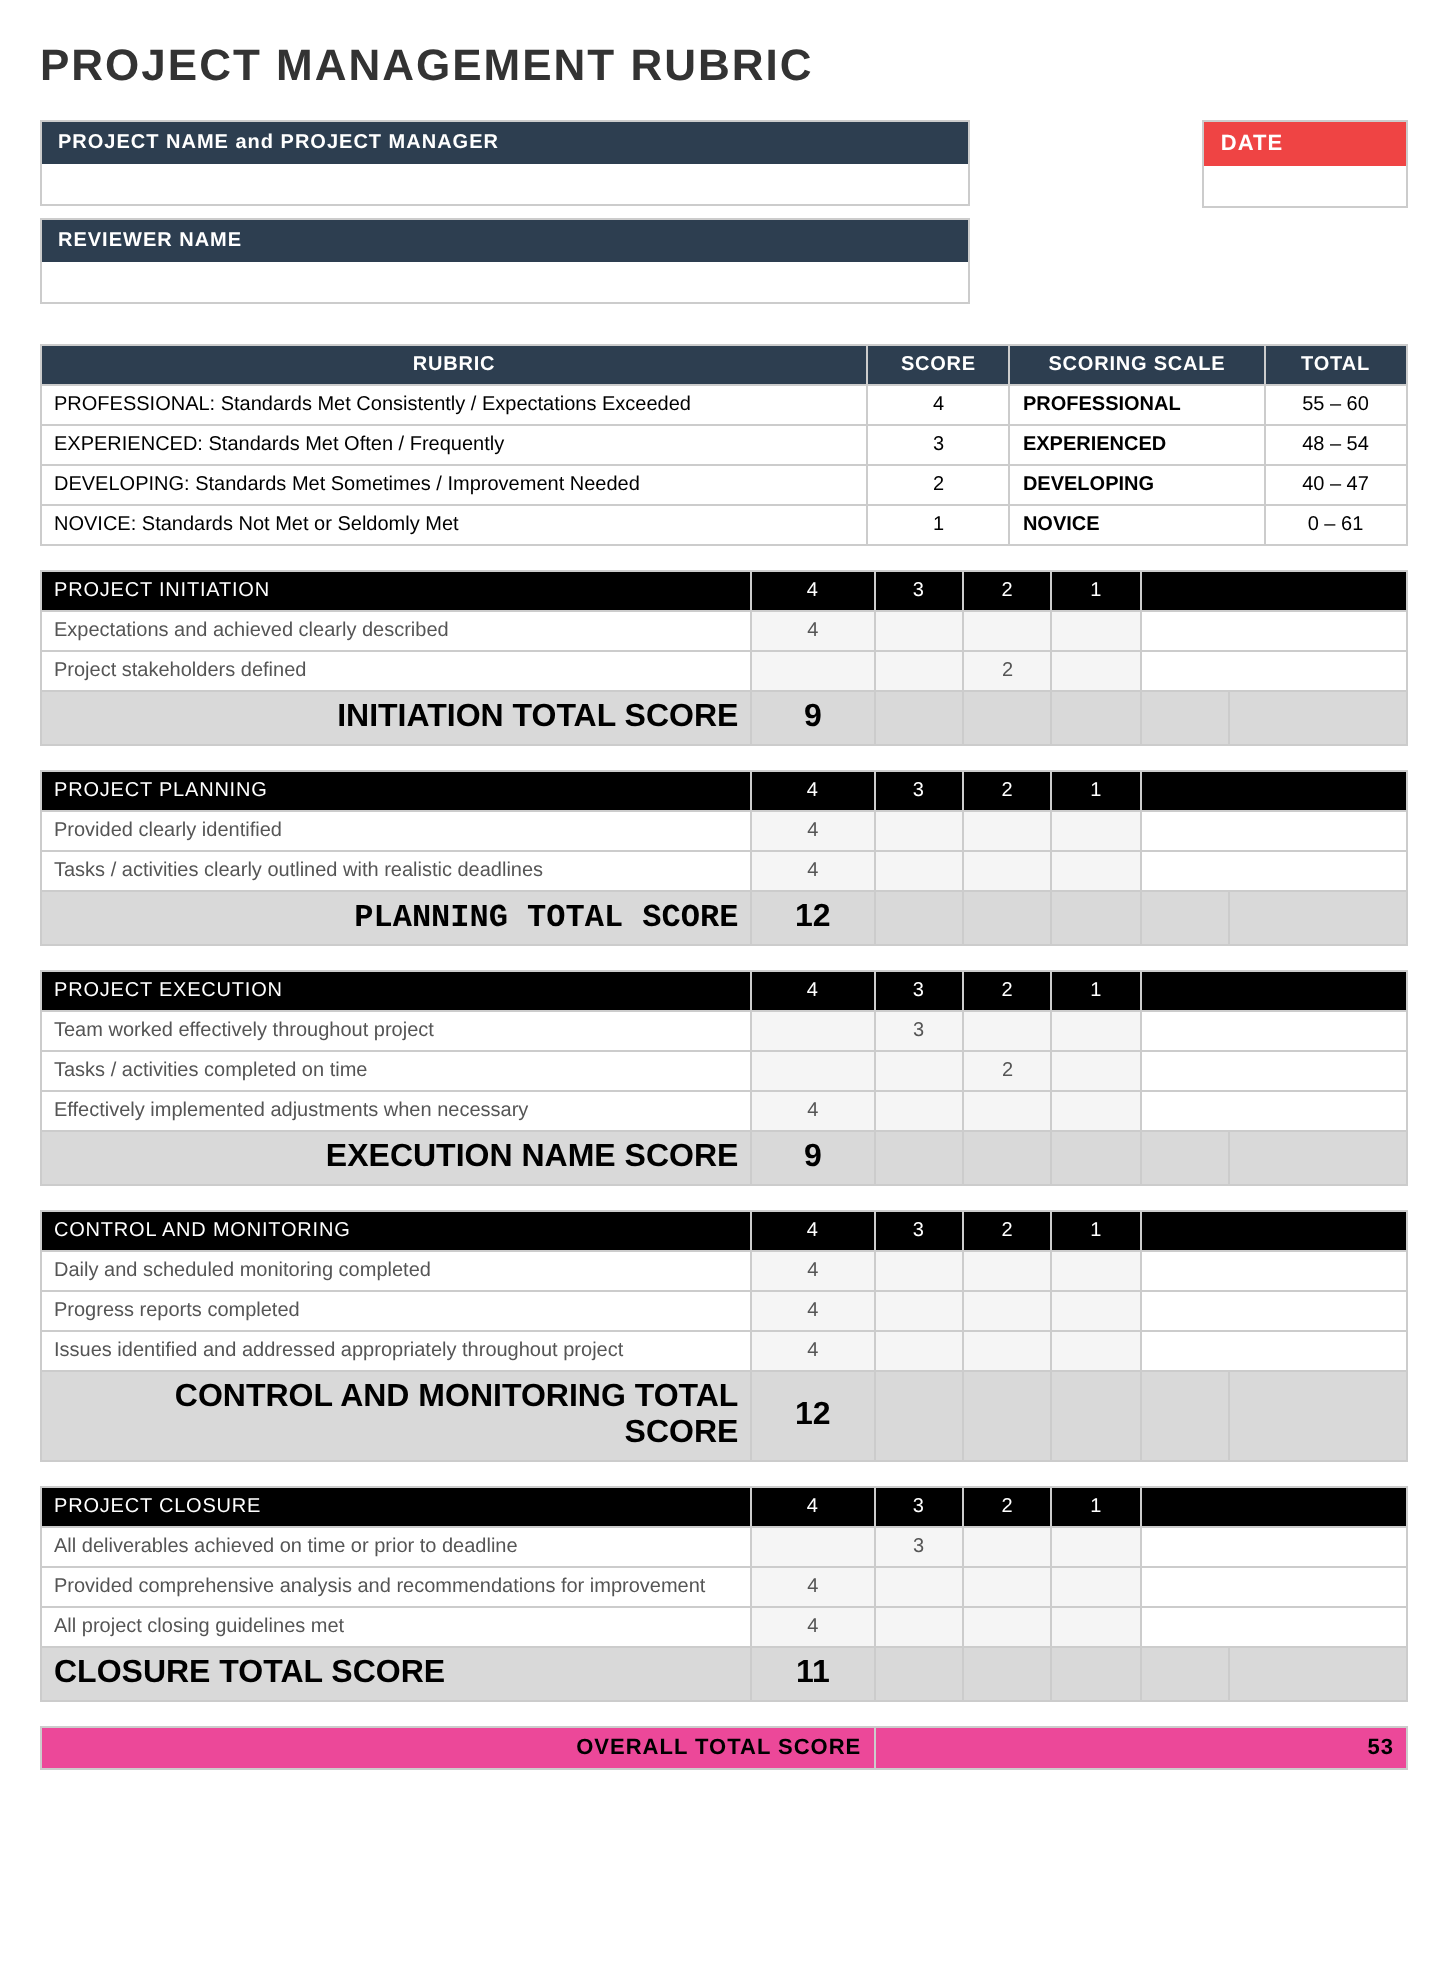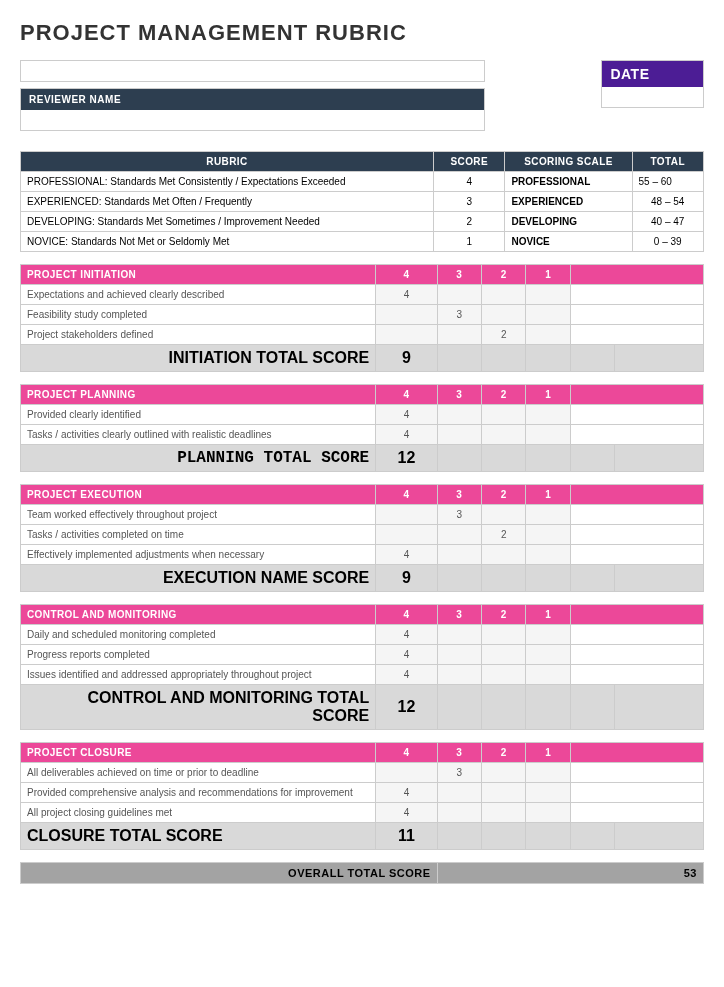--- a/index.html
+++ b/index.html
@@ -43,24 +43,24 @@
     }
     .info-box-body {
       background: #fff;
       min-height: 20px;
       padding: 5px 8px;
     }
     .date-box {
       border: 1px solid #ccc;
     }
     .date-header {
-      background: #4c1d95;
+      background: #ef4444;
       color: #fff;
       font-weight: bold;
-      font-size: 14px;
+      font-size: 11px;
       padding: 5px 8px;
       letter-spacing: 0.5px;
     }
     .date-body {
       background: #fff;
       min-height: 20px;
       padding: 5px 8px;
     }
 
     
@@ -90,54 +90,55 @@
       font-size: 10px;
     }
     .scale-label {
       font-weight: bold;
     }
     .data-row td {
       font-size: 10px;
       color: #555;
     }
     .section-header-row td {
-      background: #ec4899;
+      background: #000000;
       color: #fff;
-      font-weight: bold;
+      font-weight: normal;
       font-size: 10px;
       letter-spacing: 0.4px;
     }
     .total-row td {
       background: #d9d9d9;
       font-weight: bold;
       font-size: 16px;
       text-align: right;
     }
     .total-row .total-val {
       text-align: center;
     }
     .overall-row td {
-      background: #a3a3a3;
+      background: #ec4899;
       font-weight: bold;
       font-size: 11px;
       text-align: right;
       letter-spacing: 0.5px;
       margin-left: 41px;
     }
     .overall-row .total-val {
     }
   </style>
 </head>
 <body>
 
 <h1>PROJECT MANAGEMENT RUBRIC</h1>
 
 <div class="top-section">
   <div class="top-left">
     <div class="info-box">
+      <div class="info-box-header">PROJECT NAME and PROJECT MANAGER</div>
       <div class="info-box-body"></div>
     </div>
     <div class="info-box">
       <div class="info-box-header">REVIEWER NAME</div>
       <div class="info-box-body"></div>
     </div>
   </div>
   <div class="top-right">
     <div class="date-box">
       <div class="date-header">DATE</div>
@@ -159,39 +160,39 @@
       <th>SCORE</th>
       <th>SCORING SCALE</th>
       <th>TOTAL</th>
     </tr>
   </thead>
   <tbody id="rubric-body">
   <tr class="scale-row">
     <td>PROFESSIONAL: Standards Met Consistently / Expectations Exceeded</td>
     <td style="text-align:center">4</td>
     <td class="scale-label">PROFESSIONAL</td>
-    <td style="">55 – 60</td>
+    <td style="text-align:center">55 – 60</td>
   </tr>
       <tr class="scale-row">
     <td>EXPERIENCED: Standards Met Often / Frequently</td>
     <td style="text-align:center">3</td>
     <td class="scale-label">EXPERIENCED</td>
     <td style="text-align:center">48 – 54</td>
   </tr>
       <tr class="scale-row">
     <td>DEVELOPING: Standards Met Sometimes / Improvement Needed</td>
     <td style="text-align:center">2</td>
     <td class="scale-label">DEVELOPING</td>
     <td style="text-align:center">40 – 47</td>
   </tr>
       <tr class="scale-row">
     <td>NOVICE: Standards Not Met or Seldomly Met</td>
     <td style="text-align:center">1</td>
     <td class="scale-label">NOVICE</td>
-    <td style="text-align:center">0 – 39</td>
+    <td style="text-align:center">0 – 61</td>
   </tr>
     </tbody>
 </table>
 
 <div id="sections-container">
     <table style="margin-bottom: 12px;">
       <colgroup>
     <col style="width:52%">
     <col style="width:9%">
     <col style="width:6.5%">
@@ -206,28 +207,20 @@
     <td style="text-align:center">4</td>
     <td style="text-align:center">3</td>
     <td style="text-align:center">2</td>
     <td style="text-align:center">1</td>
     <td colspan="2"></td>
   </tr>
         <tr class="data-row">
       <td>Expectations and achieved clearly described</td>
       <td style="text-align:center;background:#f5f5f5">4</td>
       <td style="text-align:center;background:#f5f5f5"></td>
-      <td style="text-align:center;background:#f5f5f5"></td>
-      <td style="text-align:center;background:#f5f5f5"></td>
-      <td colspan="2"></td>
-    </tr>
-        <tr class="data-row">
-      <td>Feasibility study completed</td>
-      <td style="text-align:center;background:#f5f5f5"></td>
-      <td style="text-align:center;background:#f5f5f5">3</td>
       <td style="text-align:center;background:#f5f5f5"></td>
       <td style="text-align:center;background:#f5f5f5"></td>
       <td colspan="2"></td>
     </tr>
         <tr class="data-row">
       <td>Project stakeholders defined</td>
       <td style="text-align:center;background:#f5f5f5"></td>
       <td style="text-align:center;background:#f5f5f5"></td>
       <td style="text-align:center;background:#f5f5f5">2</td>
       <td style="text-align:center;background:#f5f5f5"></td>

